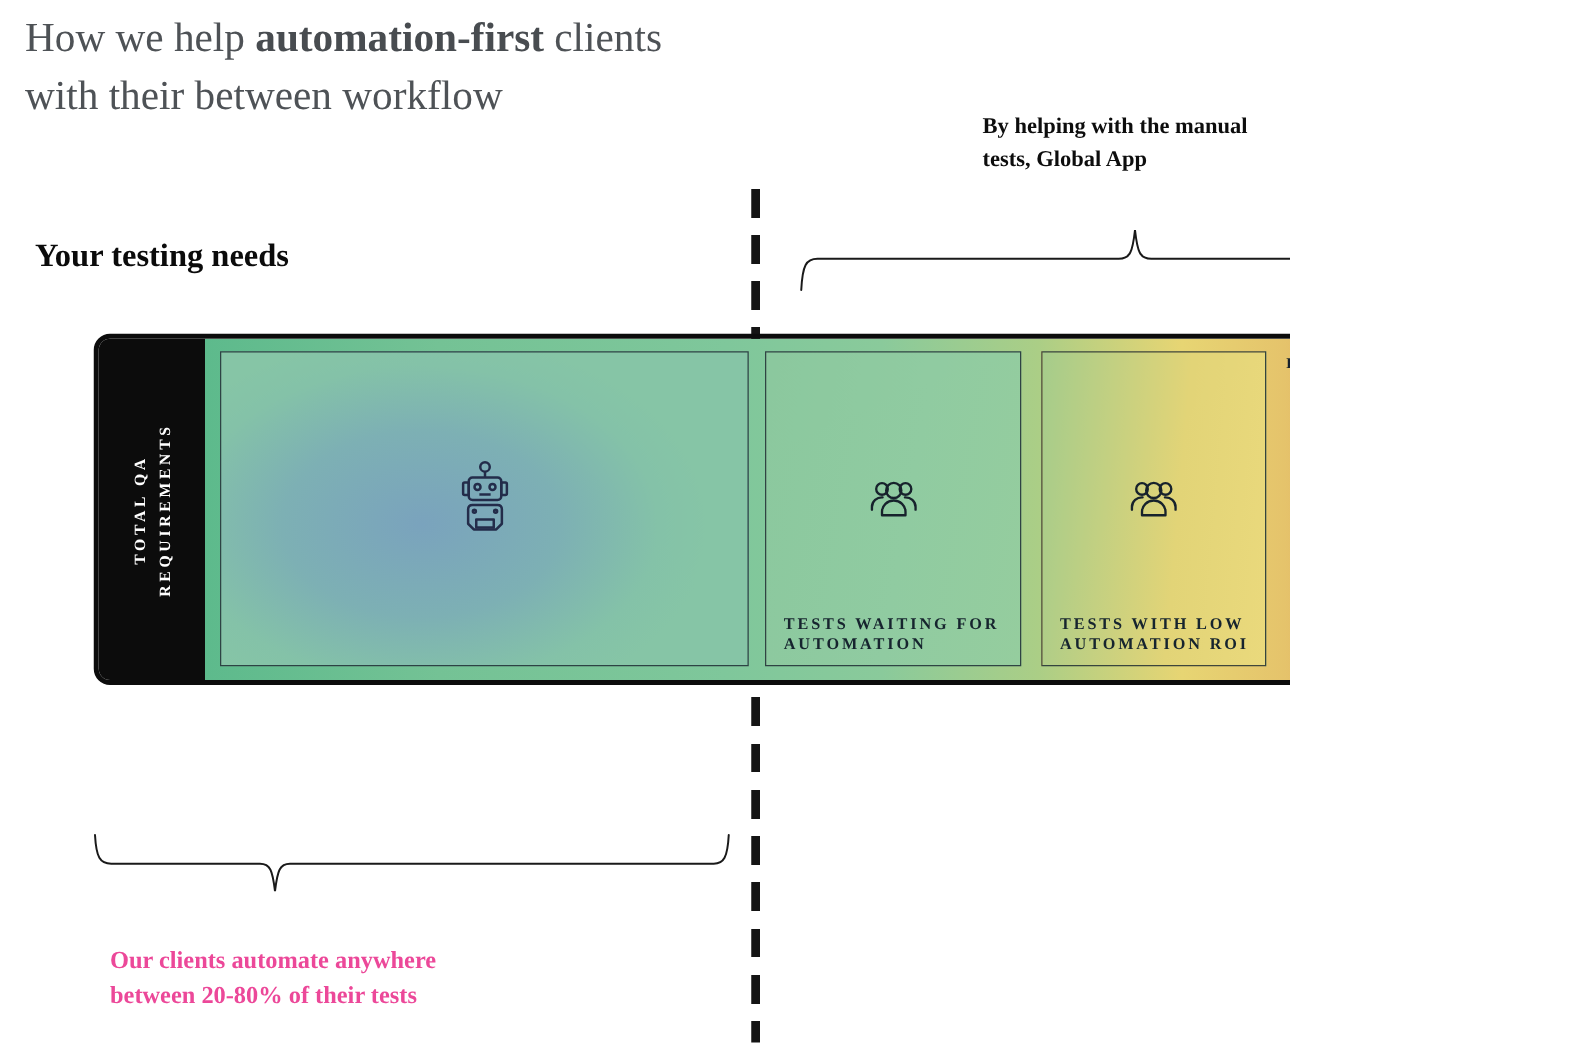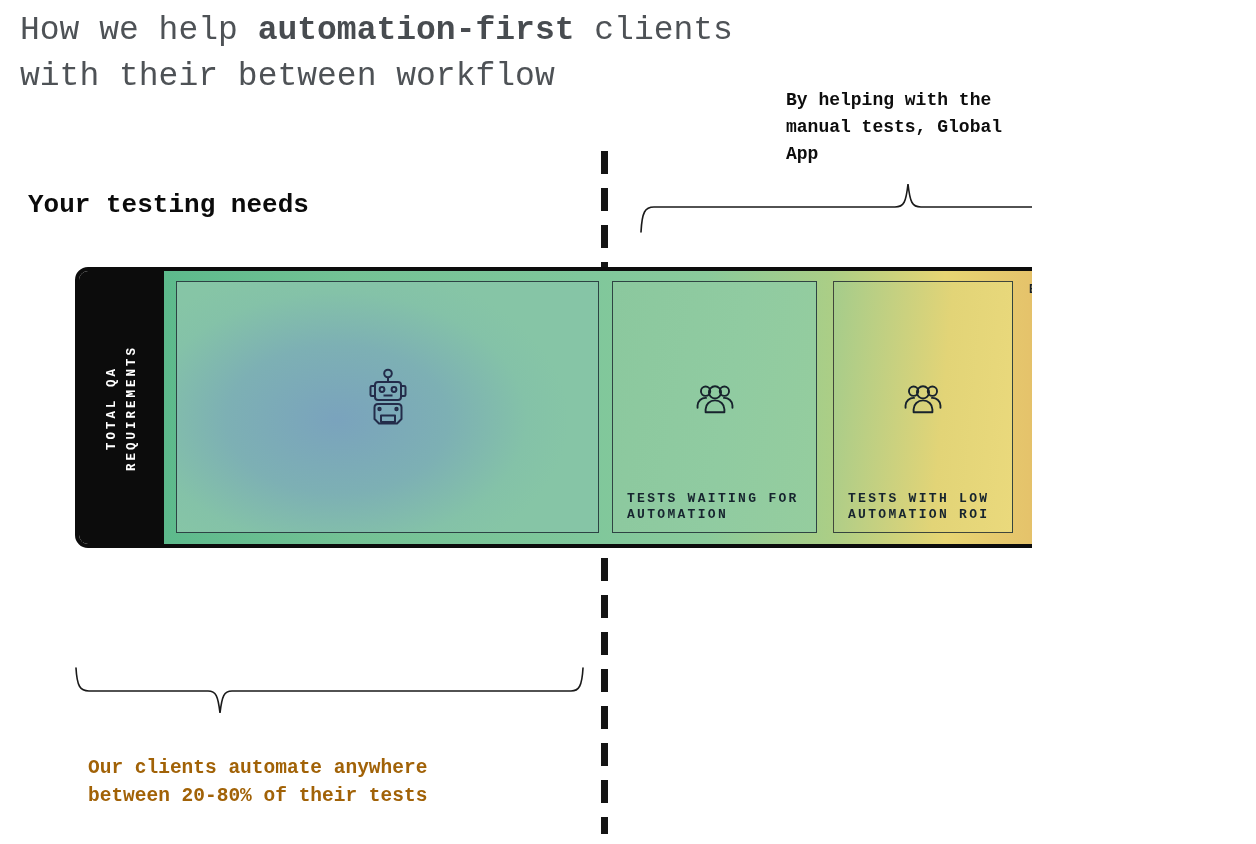--- a/index.html
+++ b/index.html
@@ -1,18 +1,18 @@
 <!DOCTYPE html>
 <html><head>
 <meta charset="utf-8">
 <style>
   html,body{margin:0;padding:0;background:#fff;}
   .canvas{
     position:relative;width:1032px;height:844px;background:#ffffff;overflow:hidden;
-    font-family:Liberation Mono, monospace;
+    font-family:Liberation Serif, serif;
   }
   
   .title{position:absolute;left:20px;top:8px;font-size:33px;line-height:46px;color:#4e5256;font-weight:400;}
   .title b{font-weight:700;color:#484c50;}
   
   .right-note{position:absolute;left:762px;top:87px;font-size:18px;line-height:27px;font-weight:700;color:#0d0d0d;margin-left:24px;}
   .right-note .u{text-decoration:underline;text-underline-offset:3px;}
   
   .left-heading{position:absolute;left:28px;top:190px;font-size:26px;font-weight:700;color:#0b0b0b;}
   
@@ -53,21 +53,21 @@
     font-size:13px;font-weight:700;letter-spacing:2.3px;line-height:15.5px;color:#16242e;
   }
   .box-1 .sec-label{left:16px;bottom:12px;}
   .icon-center{position:absolute;left:50%;top:46%;transform:translate(-50%,-50%);}
   .edge-header{
     position:absolute;left:865px;top:6px;width:185px;height:26px;
     display:flex;align-items:center;gap:12px;text-align:center;
   }
   .edge-label{font-size:12px;font-weight:700;letter-spacing:2.6px;color:#17212b;white-space:nowrap;}
   
-  .bottom-note{position:absolute;left:88px;top:755px;font-size:19.5px;line-height:27.5px;font-weight:700;color:#a16207;}
+  .bottom-note{position:absolute;left:88px;top:755px;font-size:19.5px;line-height:27.5px;font-weight:700;color:#ec4899;}
   svg{display:block;}
 </style>
 </head>
 <body>
 
 <div class="canvas">
 
   <div class="title">
     <div><span>How we help </span><b>automation-first</b><span> clients</span></div>
     <div>with their between workflow</div>

